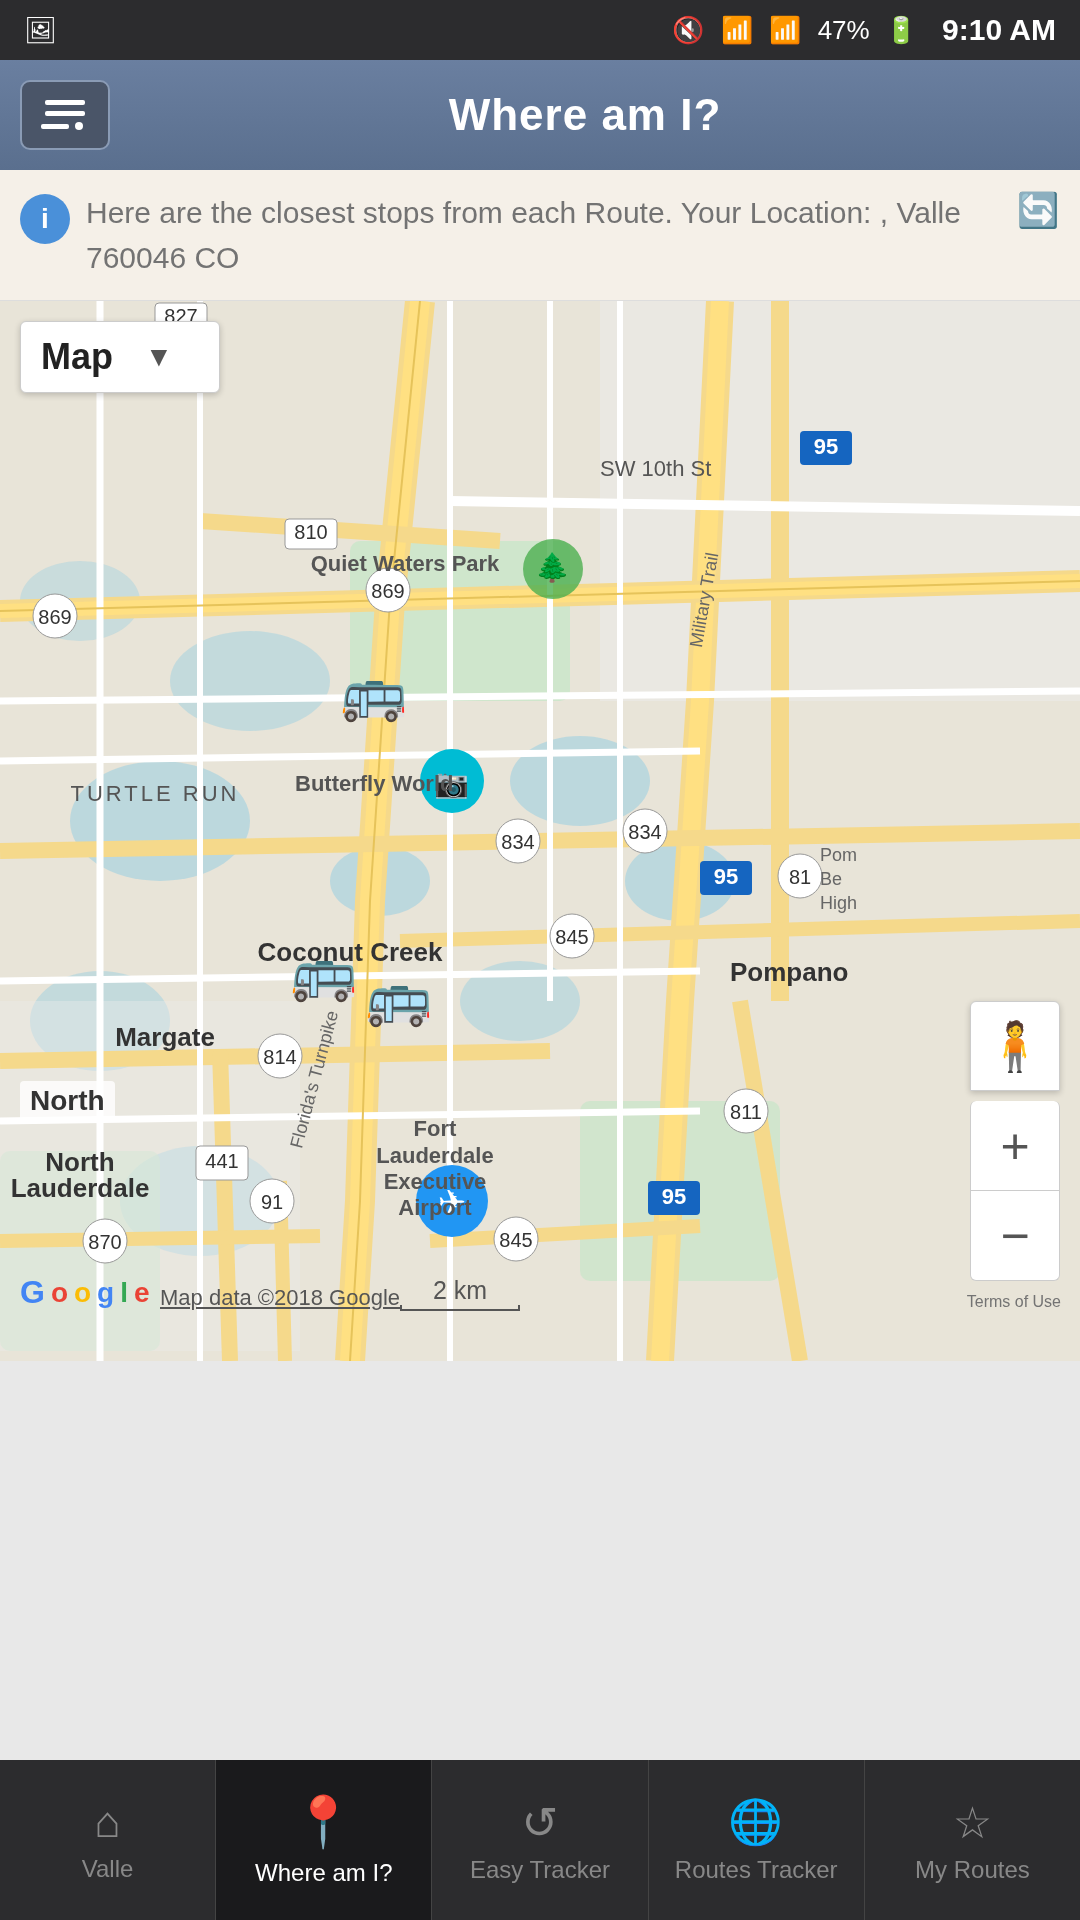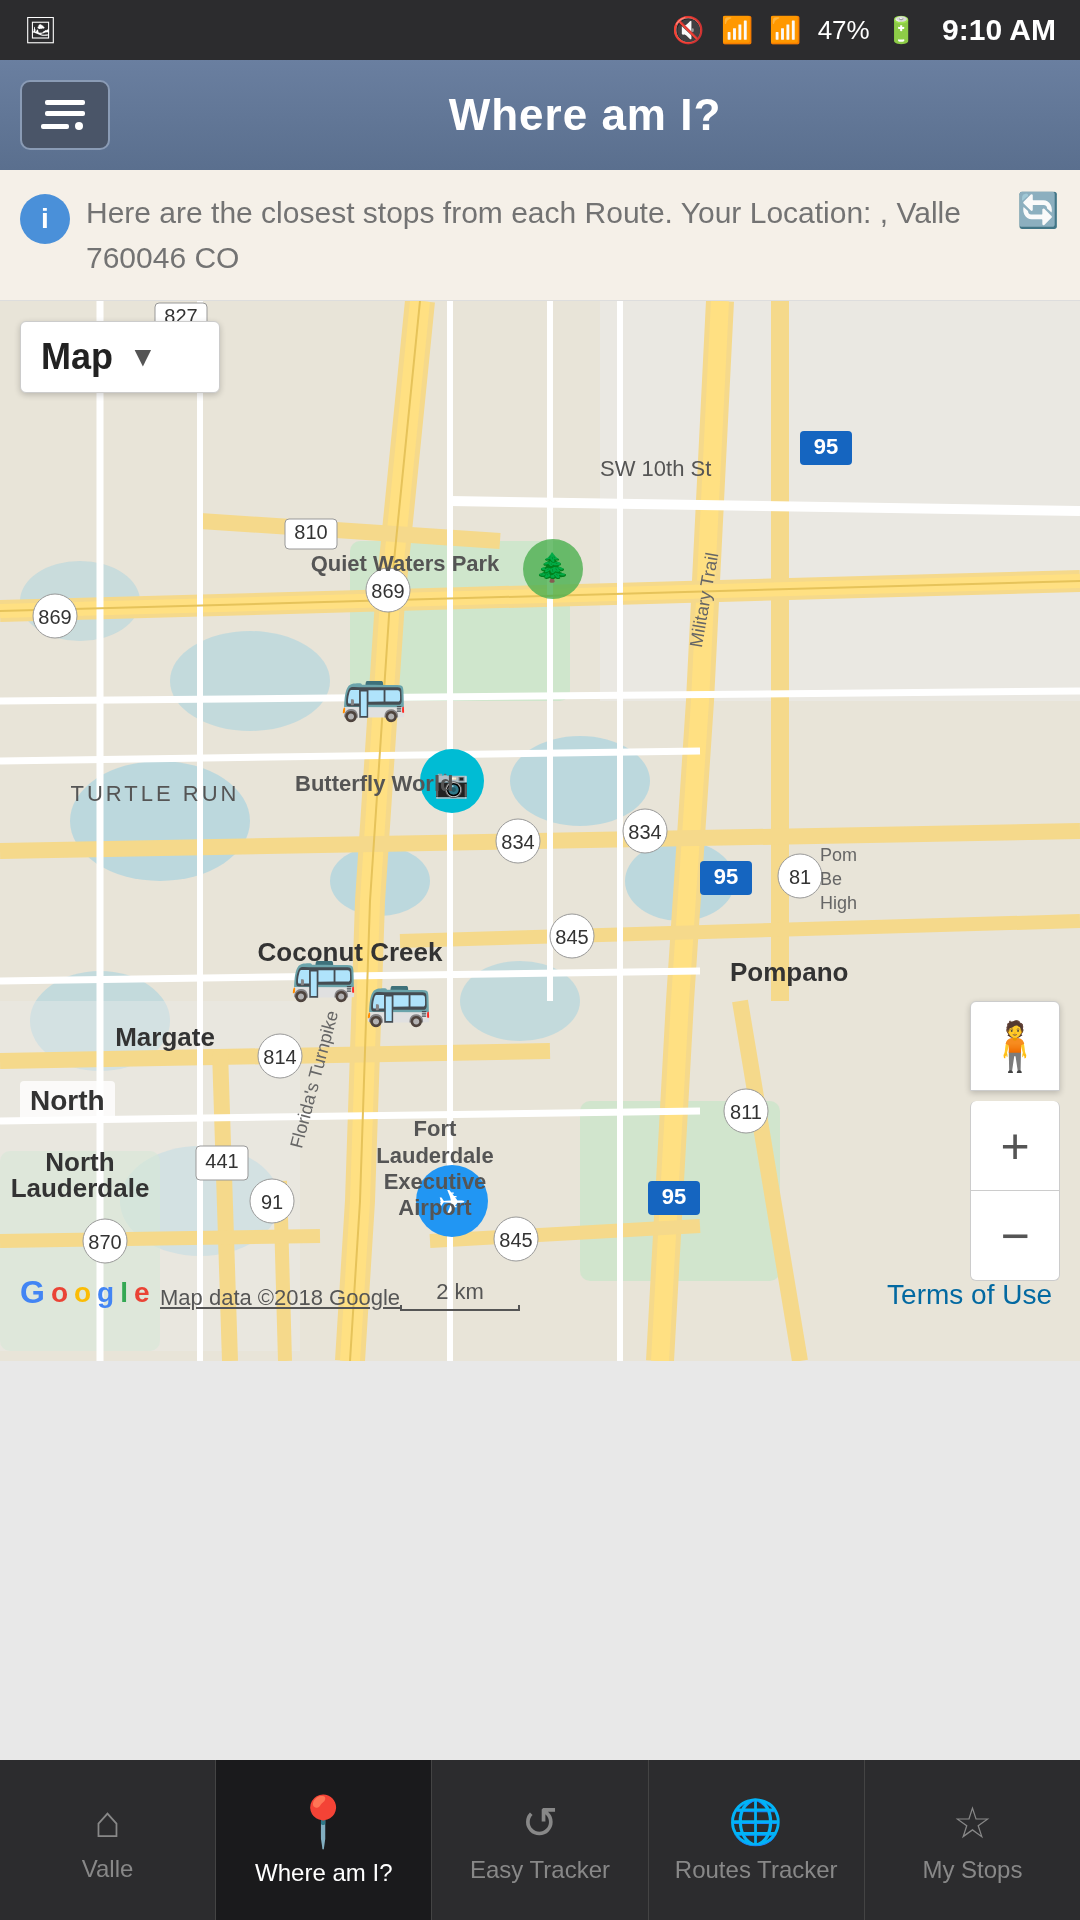--- a/index.html
+++ b/index.html
@@ -125,21 +125,21 @@
       position: absolute;
       top: 20px;
       left: 20px;
       z-index: 10;
       background: white;
       border: 1px solid #ccc;
       border-radius: 6px;
       padding: 14px 20px;
       display: flex;
       align-items: center;
-      gap: 16px;
+      gap: 32px;
       cursor: pointer;
       box-shadow: 0 2px 6px rgba(0,0,0,0.2);
       min-width: 200px;
     }
     #map-type-label {
       font-size: 36px;
       font-weight: 600;
       color: #222;
     }
     .dropdown-arrow {
@@ -243,36 +243,36 @@
       bottom: 50px;
       left: 160px;
       z-index: 10;
       font-size: 22px;
       color: #555;
       text-decoration: underline;
     }
     #terms-link {
       position: absolute;
       bottom: 50px;
-      right: 28px;
-      z-index: 10;
-      font-size: 28px;
-      color: #0369a1;
+      right: 19px;
+      z-index: 10;
+      font-size: 16px;
+      color: #737373;
       cursor: pointer;
     }
     #scale-bar {
       position: absolute;
       bottom: 50px;
       left: 400px;
       z-index: 10;
       display: flex;
       flex-direction: column;
       align-items: center;
     }
-    .scale-label { font-size: 22px; color: #555; }
+    .scale-label { font-size: 25px; color: #555; }
     .scale-line { width: 120px; height: 6px; border: 2px solid #555; border-top: none; }
 
     
     #bottom-nav {
       position: absolute;
       bottom: 0;
       width: 100%;
       height: 160px;
       background: #2c2c2e;
       display: flex;
@@ -553,15 +553,15 @@
   <div class="nav-item">
     <span class="nav-icon">↺</span>
     <span class="nav-label">Easy Tracker</span>
   </div>
   <div class="nav-item">
     <span class="nav-icon">🌐</span>
     <span class="nav-label">Routes Tracker</span>
   </div>
   <div class="nav-item">
     <span class="nav-icon">☆</span>
-    <span class="nav-label">My Stops</span>
+    <span class="nav-label">My Routes</span>
   </div>
 </div>
 
 </body></html>

